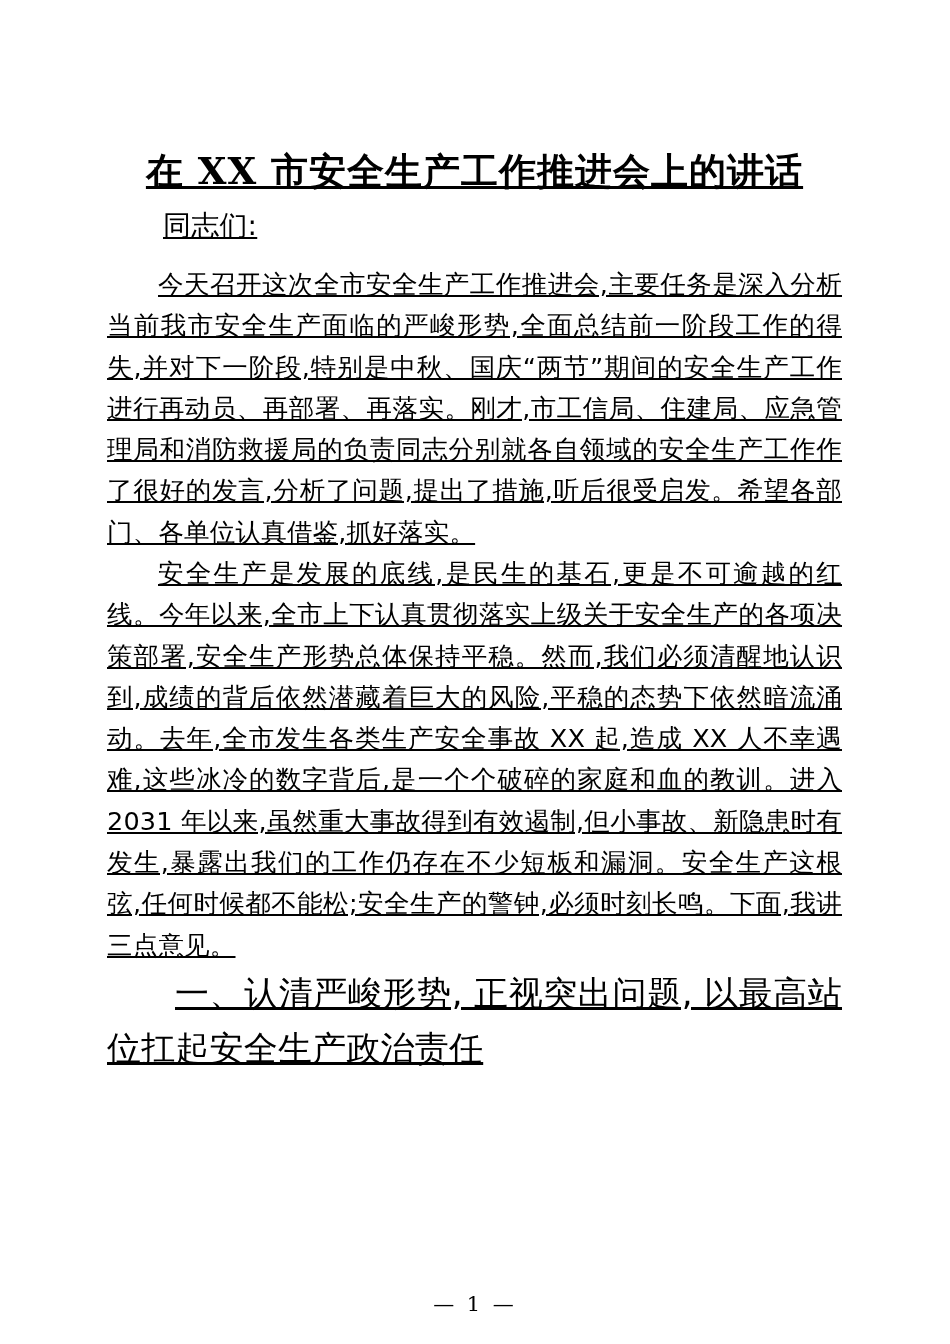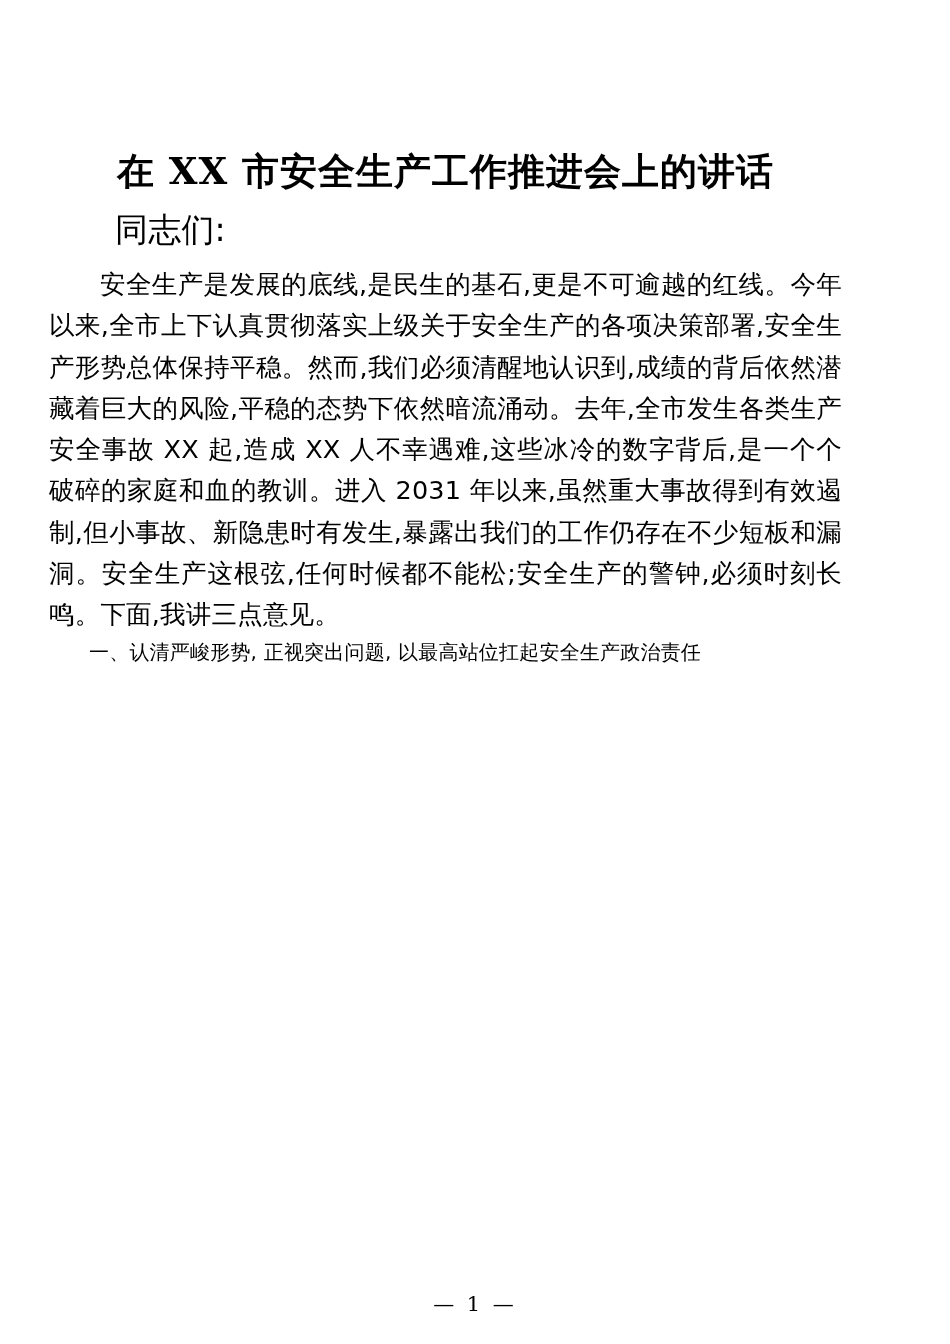--- a/index.html
+++ b/index.html
@@ -12,51 +12,52 @@
     height: 1344px;
     font-family: "DejaVu Sans", "Liberation Sans", sans-serif;
     color: #000000;
     position: relative;
     overflow: hidden;
   }
   .page {
     width: 950px;
     height: 1344px;
     box-sizing: border-box;
-    padding: 150px 108px 40px 49px;
+    padding: 150px 108px 40px 107px;
     position: relative;
+    text-decoration: underline;
   }
   .doc-title {
     font-family: "DejaVu Serif", "Liberation Serif", serif;
     font-weight: bold;
     font-size: 37px;
     line-height: 1.15;
     text-align: center;
     letter-spacing: 1px;
     margin: 0 0 10px 0;
     white-space: nowrap;
   }
   .salutation {
-    font-size: 33px;
+    font-size: 28px;
     line-height: 1.62;
     text-indent: 2em;
-    margin: 6px 0 8px 0;
+    margin: 6px 0 16px 0;
     letter-spacing: 0.2px;
   }
   .para {
     font-size: 25.5px;
     line-height: 1.62;
     text-indent: 2em;
     margin: 0;
     text-align: justify;
     text-justify: inter-ideograph;
     letter-spacing: 0.2px;
   }
   .section-head {
-    font-size: 20px;
+    font-size: 34px;
     line-height: 1.62;
     text-indent: 2em;
     margin: 0;
     text-align: justify;
     letter-spacing: 0.2px;
   }
   .footer {
     position: absolute;
     left: 0;
     right: 0;
@@ -69,19 +70,20 @@
 </style>
 </head>
 <body>
 
 <div class="page">
 
   <h1 class="doc-title">在 XX 市安全生产工作推进会上的讲话</h1>
 
   <p class="salutation">同志们:</p>
 
+  <p class="para">今天召开这次全市安全生产工作推进会,主要任务是深入分析当前我市安全生产面临的严峻形势,全面总结前一阶段工作的得失,并对下一阶段,特别是中秋、国庆“两节”期间的安全生产工作进行再动员、再部署、再落实。刚才,市工信局、住建局、应急管理局和消防救援局的负责同志分别就各自领域的安全生产工作作了很好的发言,分析了问题,提出了措施,听后很受启发。希望各部门、各单位认真借鉴,抓好落实。</p>
 
   <p class="para">安全生产是发展的底线,是民生的基石,更是不可逾越的红线。今年以来,全市上下认真贯彻落实上级关于安全生产的各项决策部署,安全生产形势总体保持平稳。然而,我们必须清醒地认识到,成绩的背后依然潜藏着巨大的风险,平稳的态势下依然暗流涌动。去年,全市发生各类生产安全事故 XX 起,造成 XX 人不幸遇难,这些冰冷的数字背后,是一个个破碎的家庭和血的教训。进入 2031 年以来,虽然重大事故得到有效遏制,但小事故、新隐患时有发生,暴露出我们的工作仍存在不少短板和漏洞。安全生产这根弦,任何时候都不能松;安全生产的警钟,必须时刻长鸣。下面,我讲三点意见。</p>
 
   <p class="section-head">一、认清严峻形势, 正视突出问题, 以最高站位扛起安全生产政治责任</p>
 
   <div class="footer">— 1 —</div>
 </div>
 
 </body></html>

